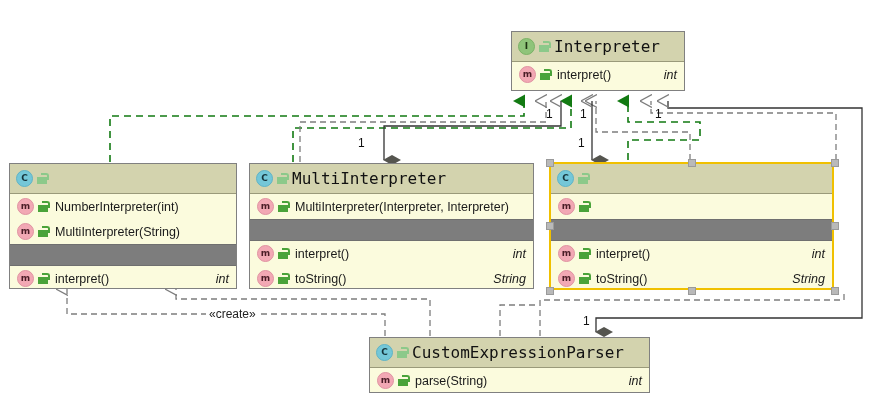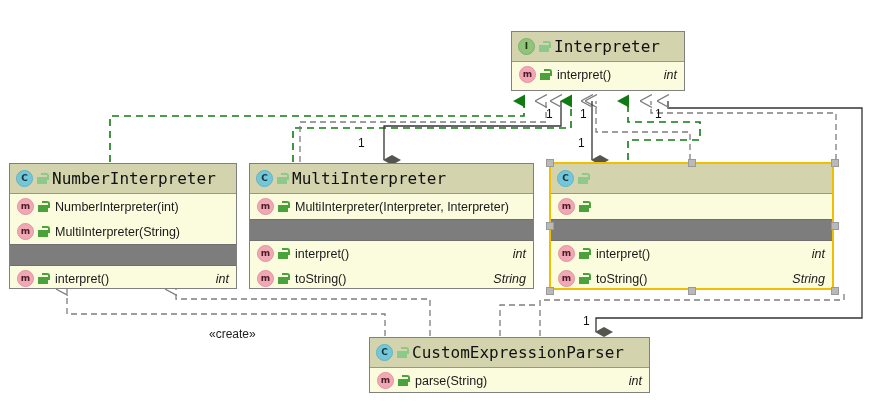--- a/index.html
+++ b/index.html
@@ -195,21 +195,20 @@
     </div>
   </div>
 
   <div class="umlbox" id="box-numberinterpreter" style="left:9px;top:163px;width:228px;height:126px;">
     <div class="hdr">
       <span class="ico circ c">C</span>
       <span class="lock pale">
           <i></i>
           <b></b>
         </span>
-      <span class="title">NumberInterpreter</span>
     </div>
     <div class="sect">
       <div class="row">
         <span class="ico circ m">m</span>
         <span class="lock">
             <i></i>
             <b></b>
           </span>
         <span class="nm">NumberInterpreter(int)</span>
       </div>
@@ -349,15 +348,15 @@
     </div>
   </div>
 
   <div class="elabel" style="left:546px;top:107px;">1</div>
   <div class="elabel" style="left:580px;top:107px;">1</div>
   <div class="elabel" style="left:655px;top:107px;">1</div>
   <div class="elabel" style="left:358px;top:136px;">1</div>
   <div class="elabel" style="left:578px;top:136px;">1</div>
   <div class="elabel" style="left:583px;top:314px;">1</div>
 
-  <div class="elabel stereo" style="left:206px;top:327px;background:#ffffff;padding:0 3px;text-align:center;">«create»</div>
+  <div class="elabel stereo" style="left:206px;top:307px;background:#ffffff;padding:0 3px;text-align:center;">«create»</div>
 
 </div>
 
 </body></html>

